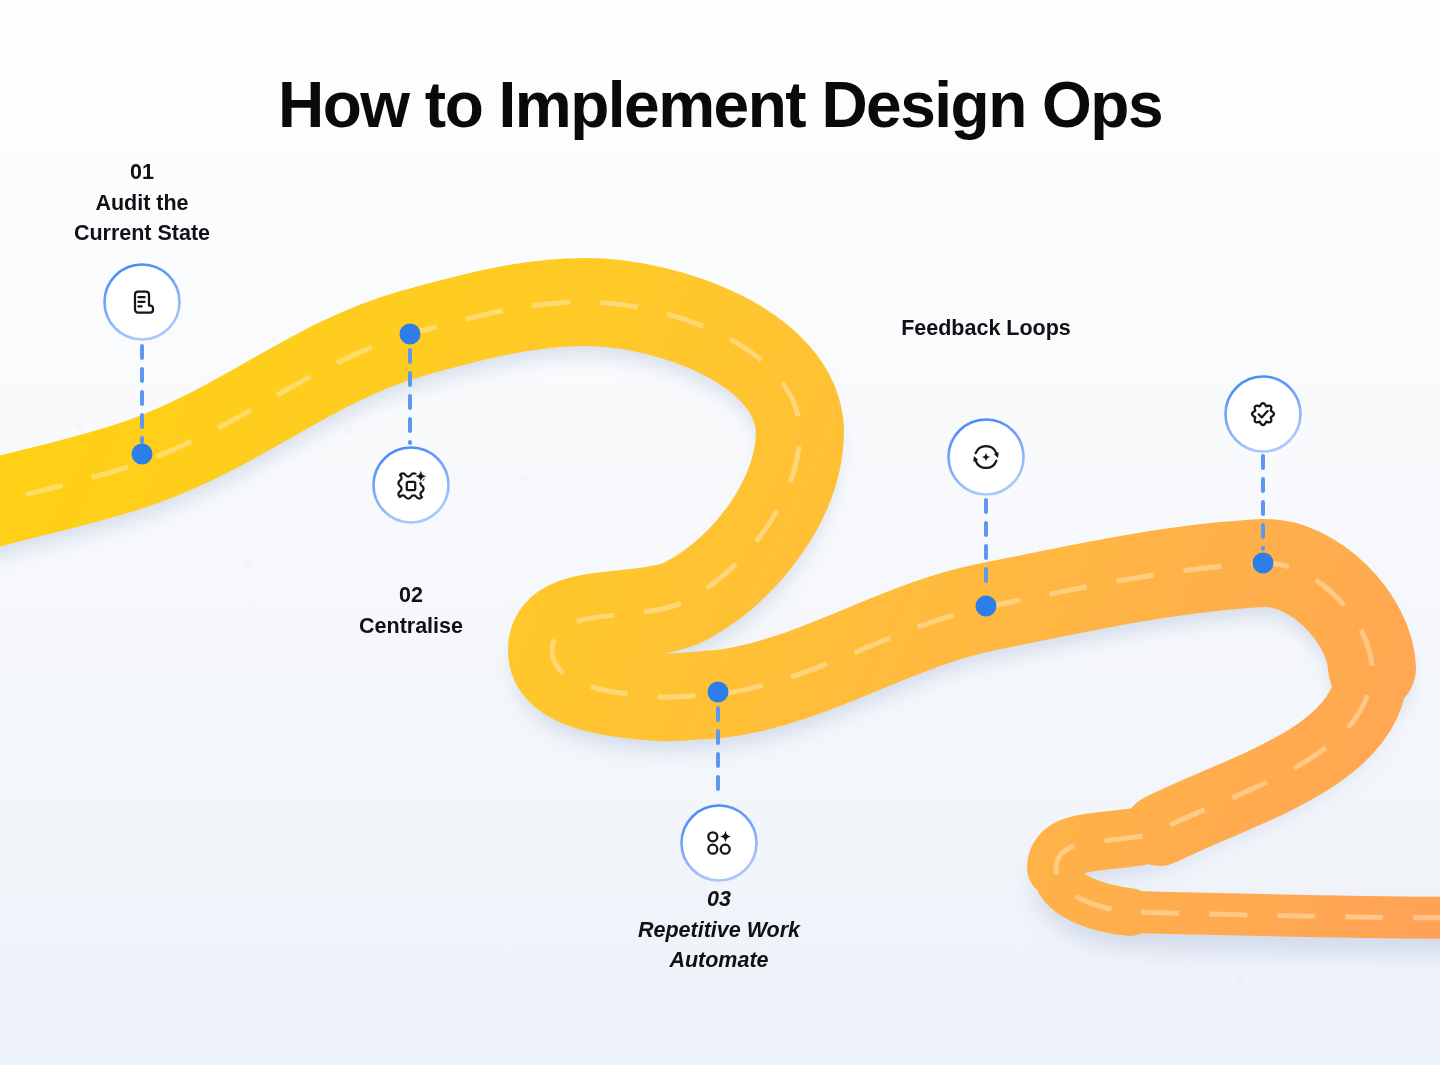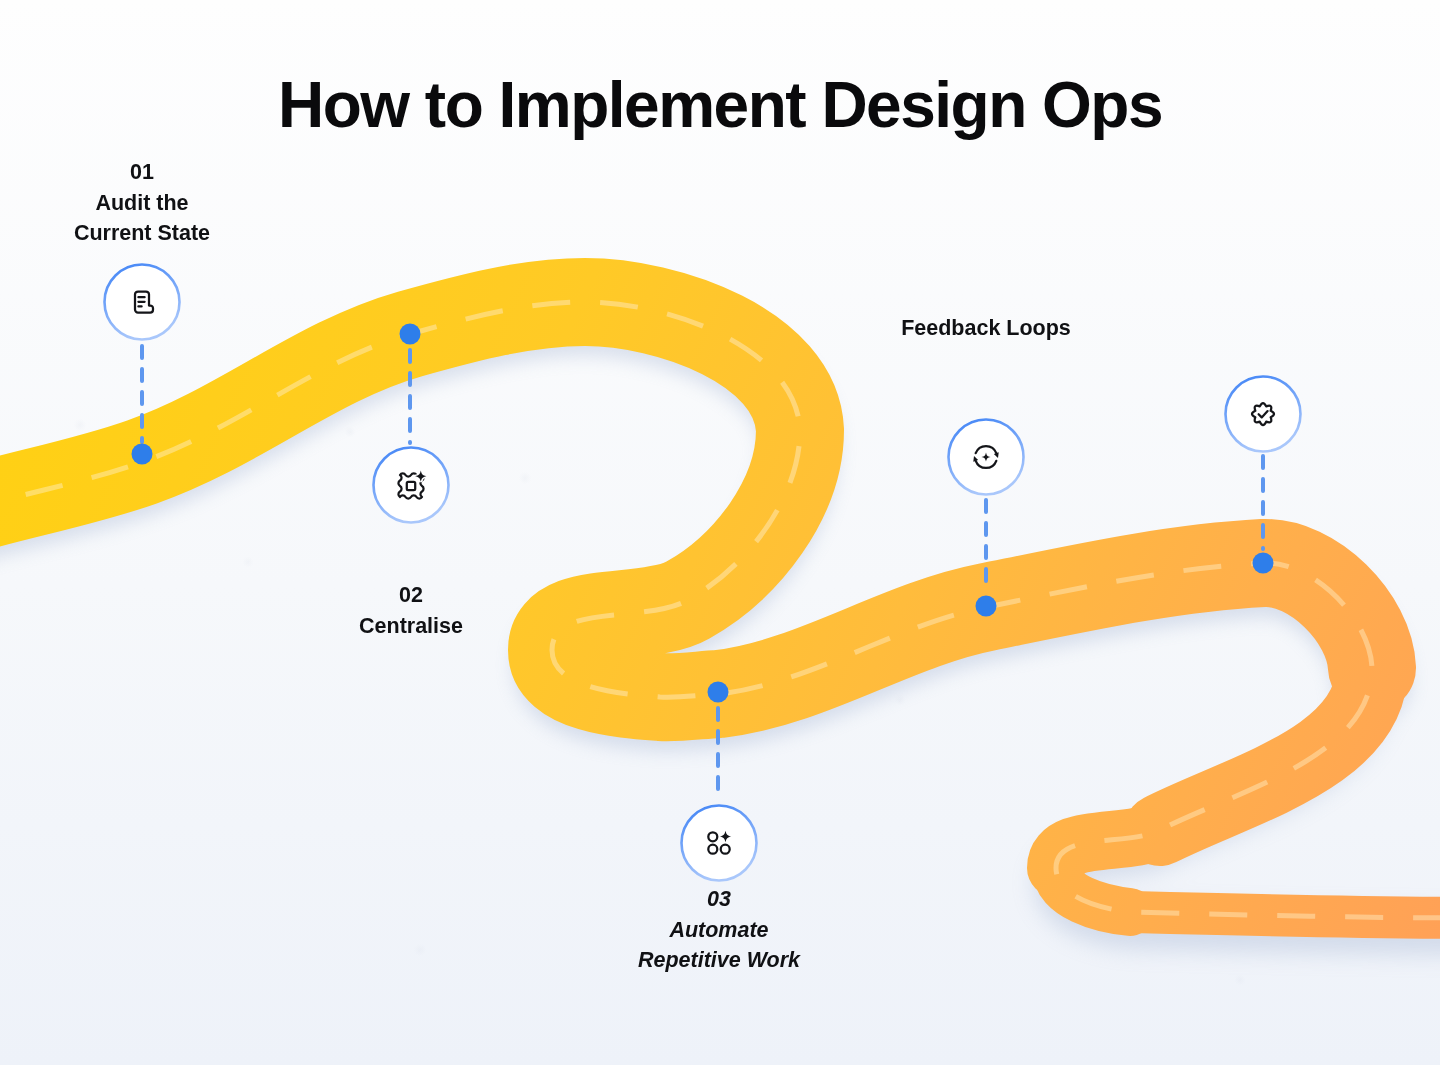--- a/index.html
+++ b/index.html
@@ -176,22 +176,22 @@
     <div>Current State</div>
   </div>
 
   <div class="step-label" style="left:261px;top:536px;margin-top:44px;">
     <div class="num">02</div>
     <div>Centralise</div>
   </div>
 
   <div class="step-label" style="left:569px;top:884px;font-style:italic;">
     <div class="num">03</div>
+    <div>Repetitive Work</div>
     <div>Automate</div>
-    <div>Repetitive Work</div>
   </div>
 
   <div class="step-label" style="left:836px;top:313px;">
     <div>Feedback Loops</div>
   </div>
 
 
 </div>
 
 </body></html>

